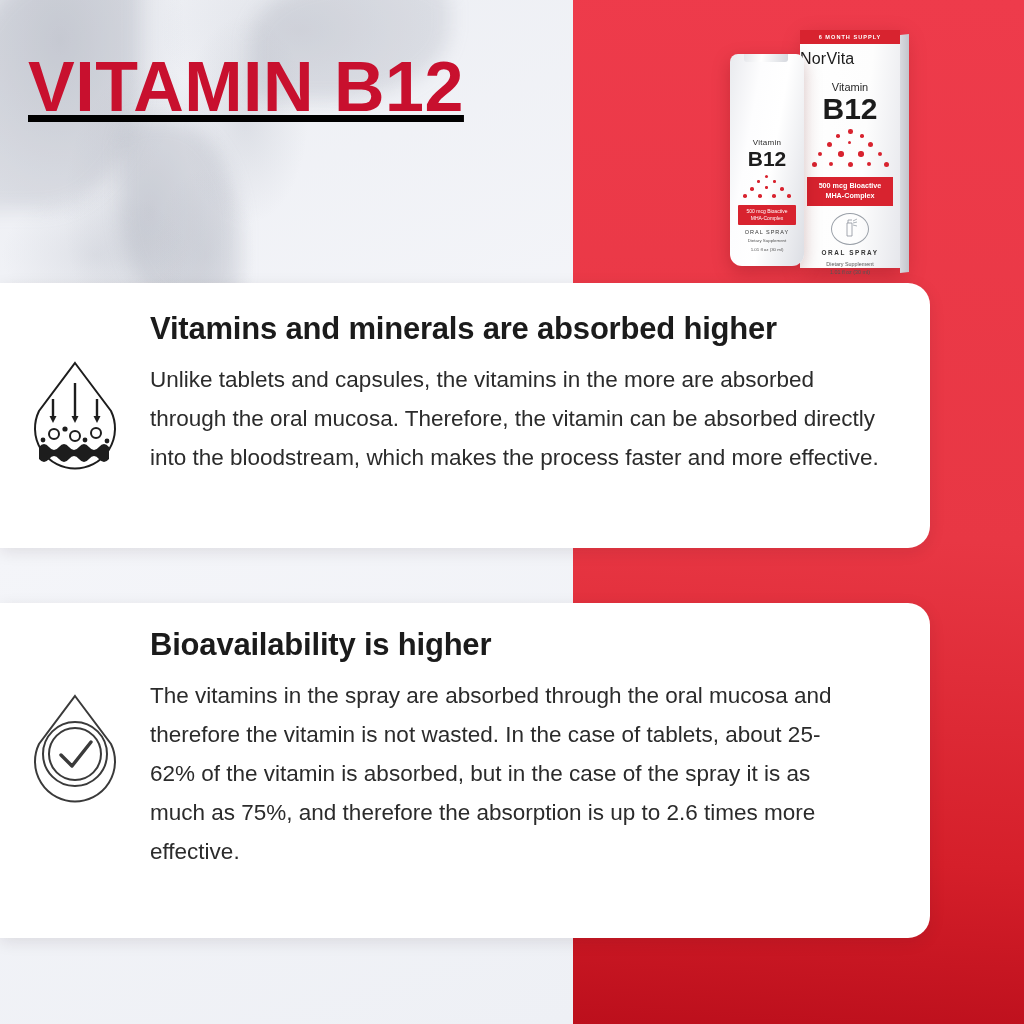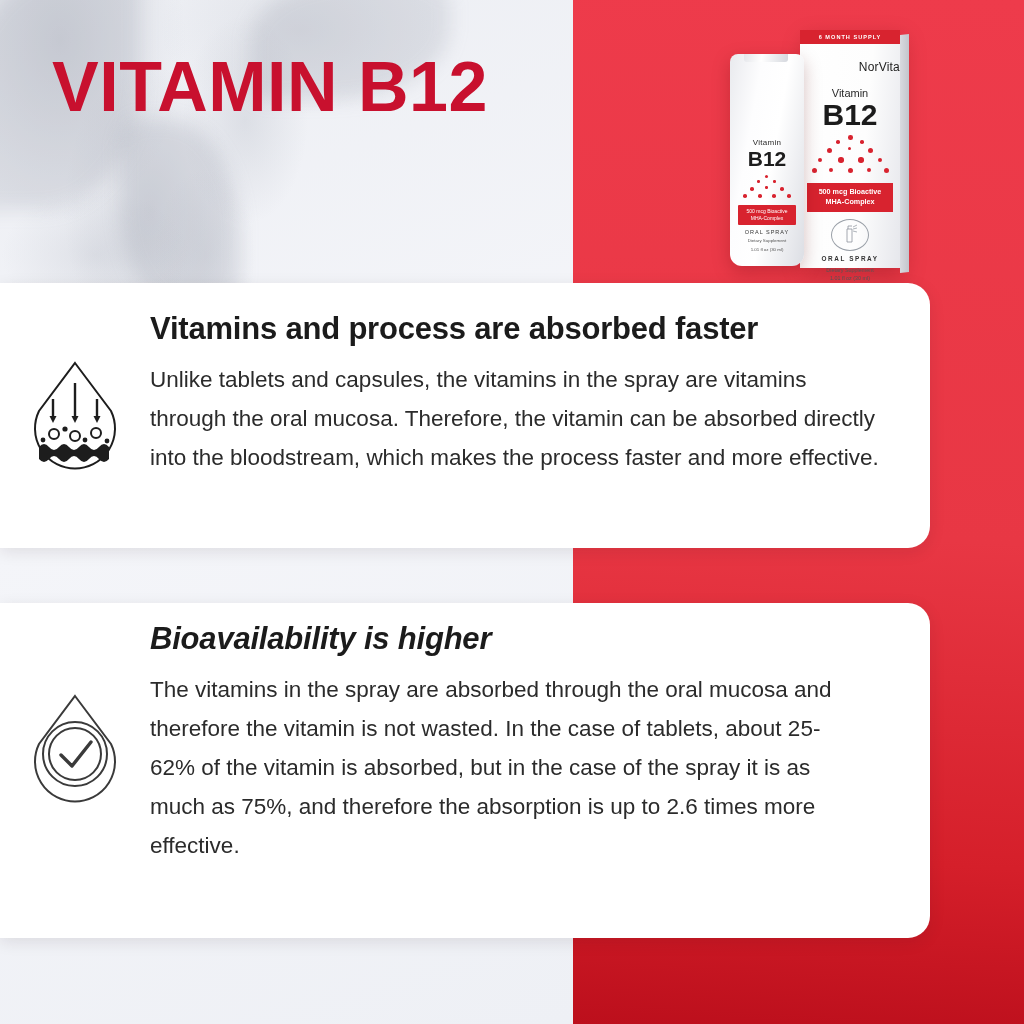--- a/index.html
+++ b/index.html
@@ -47,23 +47,24 @@
   .leaf {
     position: absolute;
     background: rgba(138,145,160,0.20);
     filter: blur(9px);
     border-radius: 60% 10% 55% 15%;
   }
 
   
   .headline-block {
     position: absolute;
-    left: 52px;
+    left: 28px;
     top: 52px;
     width: 520px;
+    text-decoration: underline;
   }
   .headline-main {
     font-size: 70px;
     font-weight: bold;
     color: #c8102e;
     letter-spacing: 0.5px;
     line-height: 1.0;
     margin: 0;
     white-space: nowrap;
   }
@@ -143,23 +144,23 @@
     width: 100%;
     background: #d8232f;
     color: #ffffff;
     font-size: 5.6px;
     font-weight: bold;
     letter-spacing: 1px;
     text-align: center;
     padding: 4px 0 4px 0;
   }
   .box-brand {
-    margin-top: 30px;
-    text-align: right;
-    font-size: 12px;
+    margin-top: 20px;
+    text-align: left;
+    font-size: 16px;
     color: #1c1c1c;
     letter-spacing: .2px;
   }
   .box-vitamin {
     text-align: center;
     font-size: 11px;
     color: #2a2a2a;
     margin-top: 13px;
   }
   .box-b12 {
@@ -231,21 +232,21 @@
     padding-right: 30px;
   }
   .card-title {
     margin: 0;
     padding-top: 28px;
     font-size: 31px;
     font-weight: bold;
     color: #1b1b1b;
     letter-spacing: -0.2px;
   }
-  #card-2 .card-title { padding-top: 18px; font-style: italic; }
+  #card-2 .card-title { padding-top: 24px; }
   .card-text {
     margin: 14px 0 0 0;
     font-size: 22.5px;
     line-height: 1.73;
     color: #2b2b2b;
     max-width: 730px;
   }
   #card-2 .card-text { max-width: 690px; }
 
   .sep-icon { display: block; }
@@ -366,22 +367,22 @@
           <circle cx="75" cy="78" r="5" fill="none" stroke="#1d1d1d" stroke-width="2"></circle>
           <circle cx="44" cy="74" r="2.6" fill="#1d1d1d"></circle>
           <circle cx="64" cy="85" r="2.4" fill="#1d1d1d"></circle>
           <circle cx="22" cy="85" r="2.4" fill="#1d1d1d"></circle>
           <circle cx="86" cy="86" r="2.4" fill="#1d1d1d"></circle>
           <path d="M18 92 q5 -6 10 0 q5 6 10 0 q5 -6 10 0 q5 6 10 0 q5 -6 10 0 q5 6 10 0 q5 -6 10 0 l0 12 q-5 6 -10 0 q-5 -6 -10 0 q-5 6 -10 0 q-5 -6 -10 0 q-5 6 -10 0 q-5 -6 -10 0 q-5 6 -10 0 Z" fill="#1d1d1d"></path>
         </svg>
       </span>
     </div>
     <div class="card-body">
-      <h2 class="card-title">Vitamins and process are absorbed faster</h2>
-      <p class="card-text">Unlike tablets and capsules, the vitamins in the spray are vitamins through the oral mucosa. Therefore, the vitamin can be absorbed directly into the bloodstream, which makes the process faster and more effective.</p>
+      <h2 class="card-title">Vitamins and minerals are absorbed higher</h2>
+      <p class="card-text">Unlike tablets and capsules, the vitamins in the more are absorbed through the oral mucosa. Therefore, the vitamin can be absorbed directly into the bloodstream, which makes the process faster and more effective.</p>
     </div>
   </div>
 
   <div class="card" id="card-2">
     <div class="card-icon">
       <span>
         <svg width="108" height="116" viewBox="0 0 108 116" class="sep-icon">
           <path d="M54 8 L90 56 a40 40 0 1 1 -72 0 Z" fill="none" stroke="#3a3a3a" stroke-width="2"></path>
           <circle cx="54" cy="66" r="32" fill="none" stroke="#3a3a3a" stroke-width="2"></circle>
           <circle cx="54" cy="66" r="26" fill="none" stroke="#3a3a3a" stroke-width="2"></circle>

